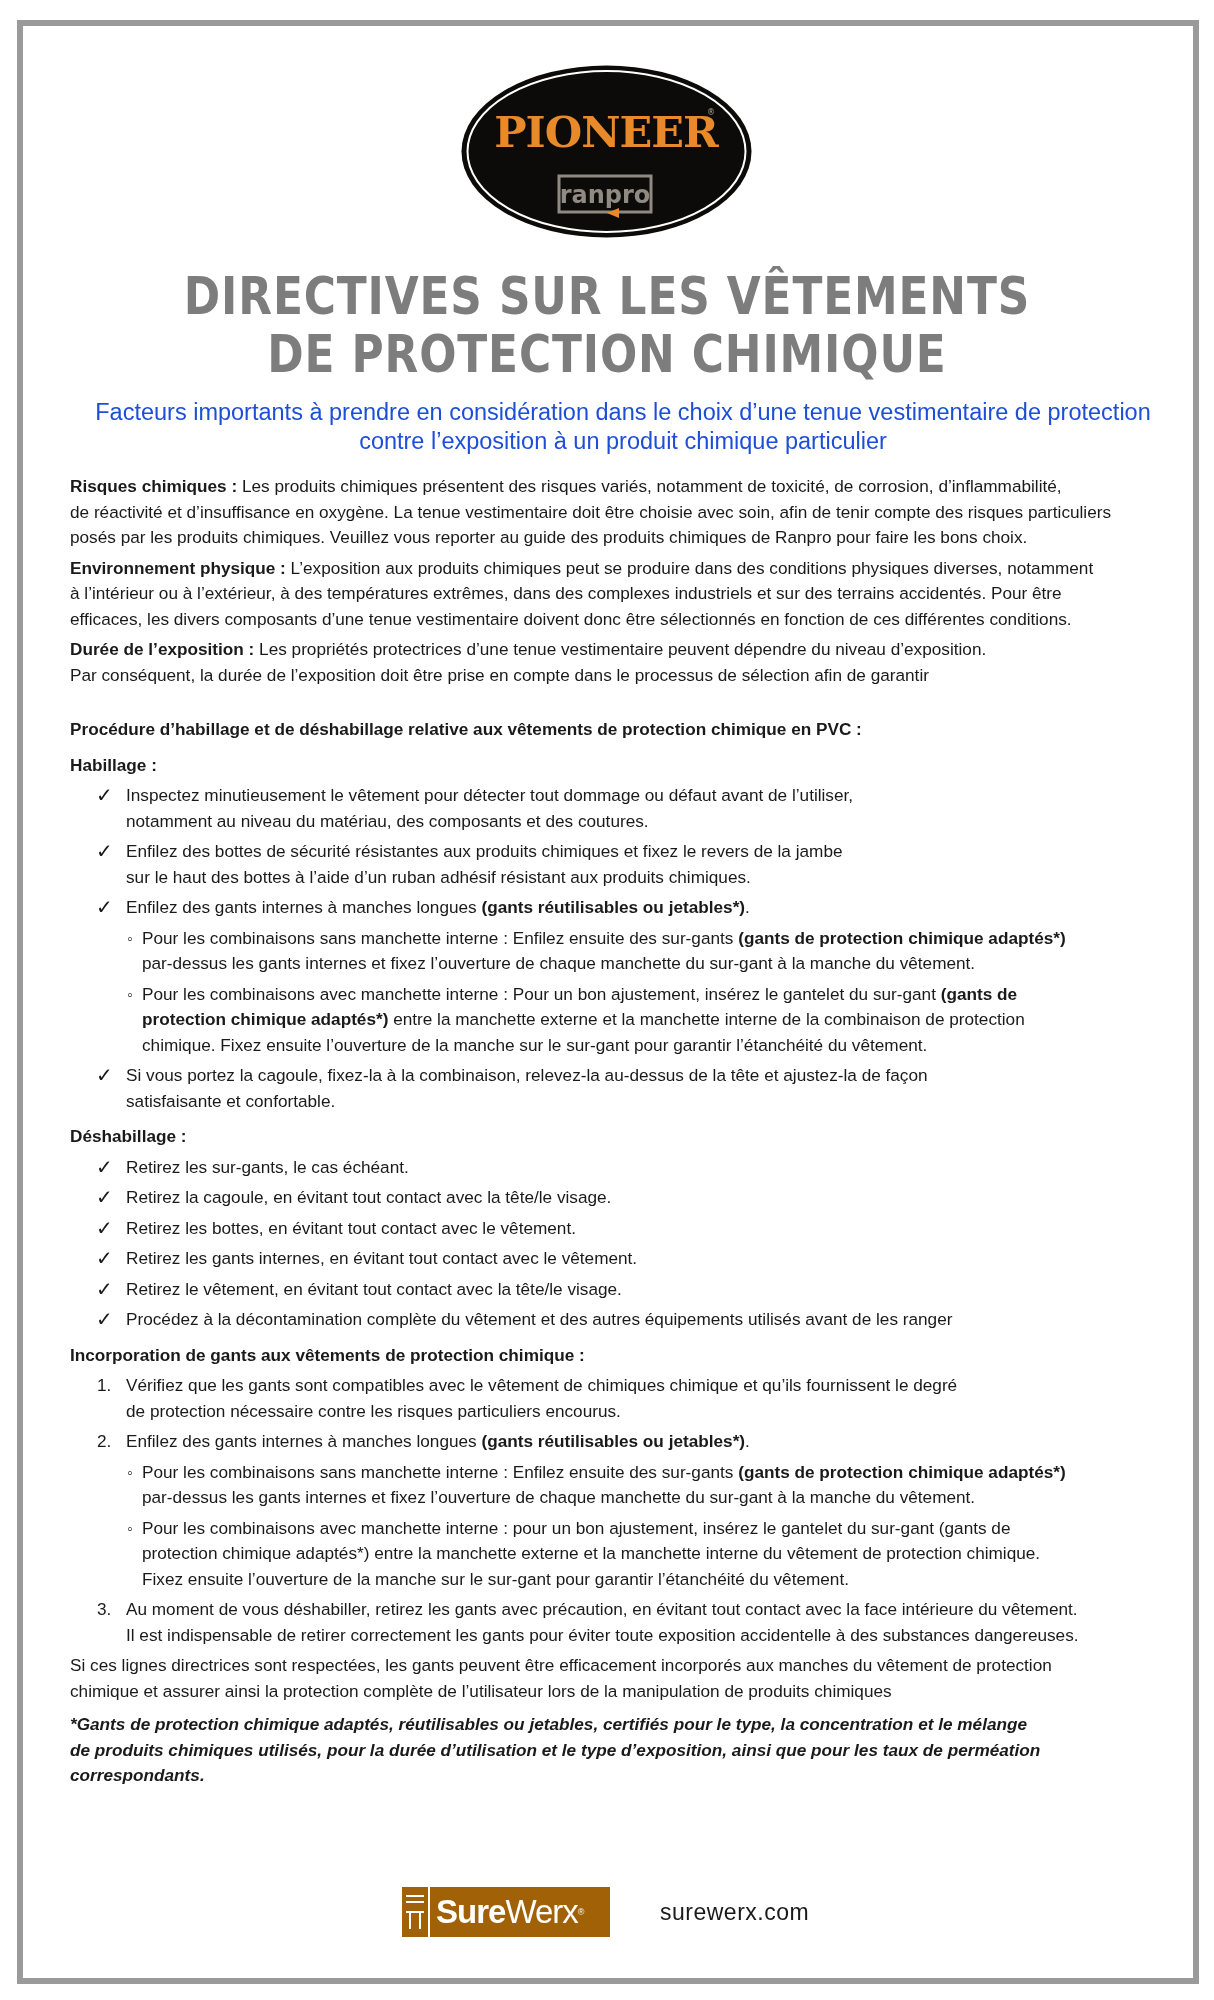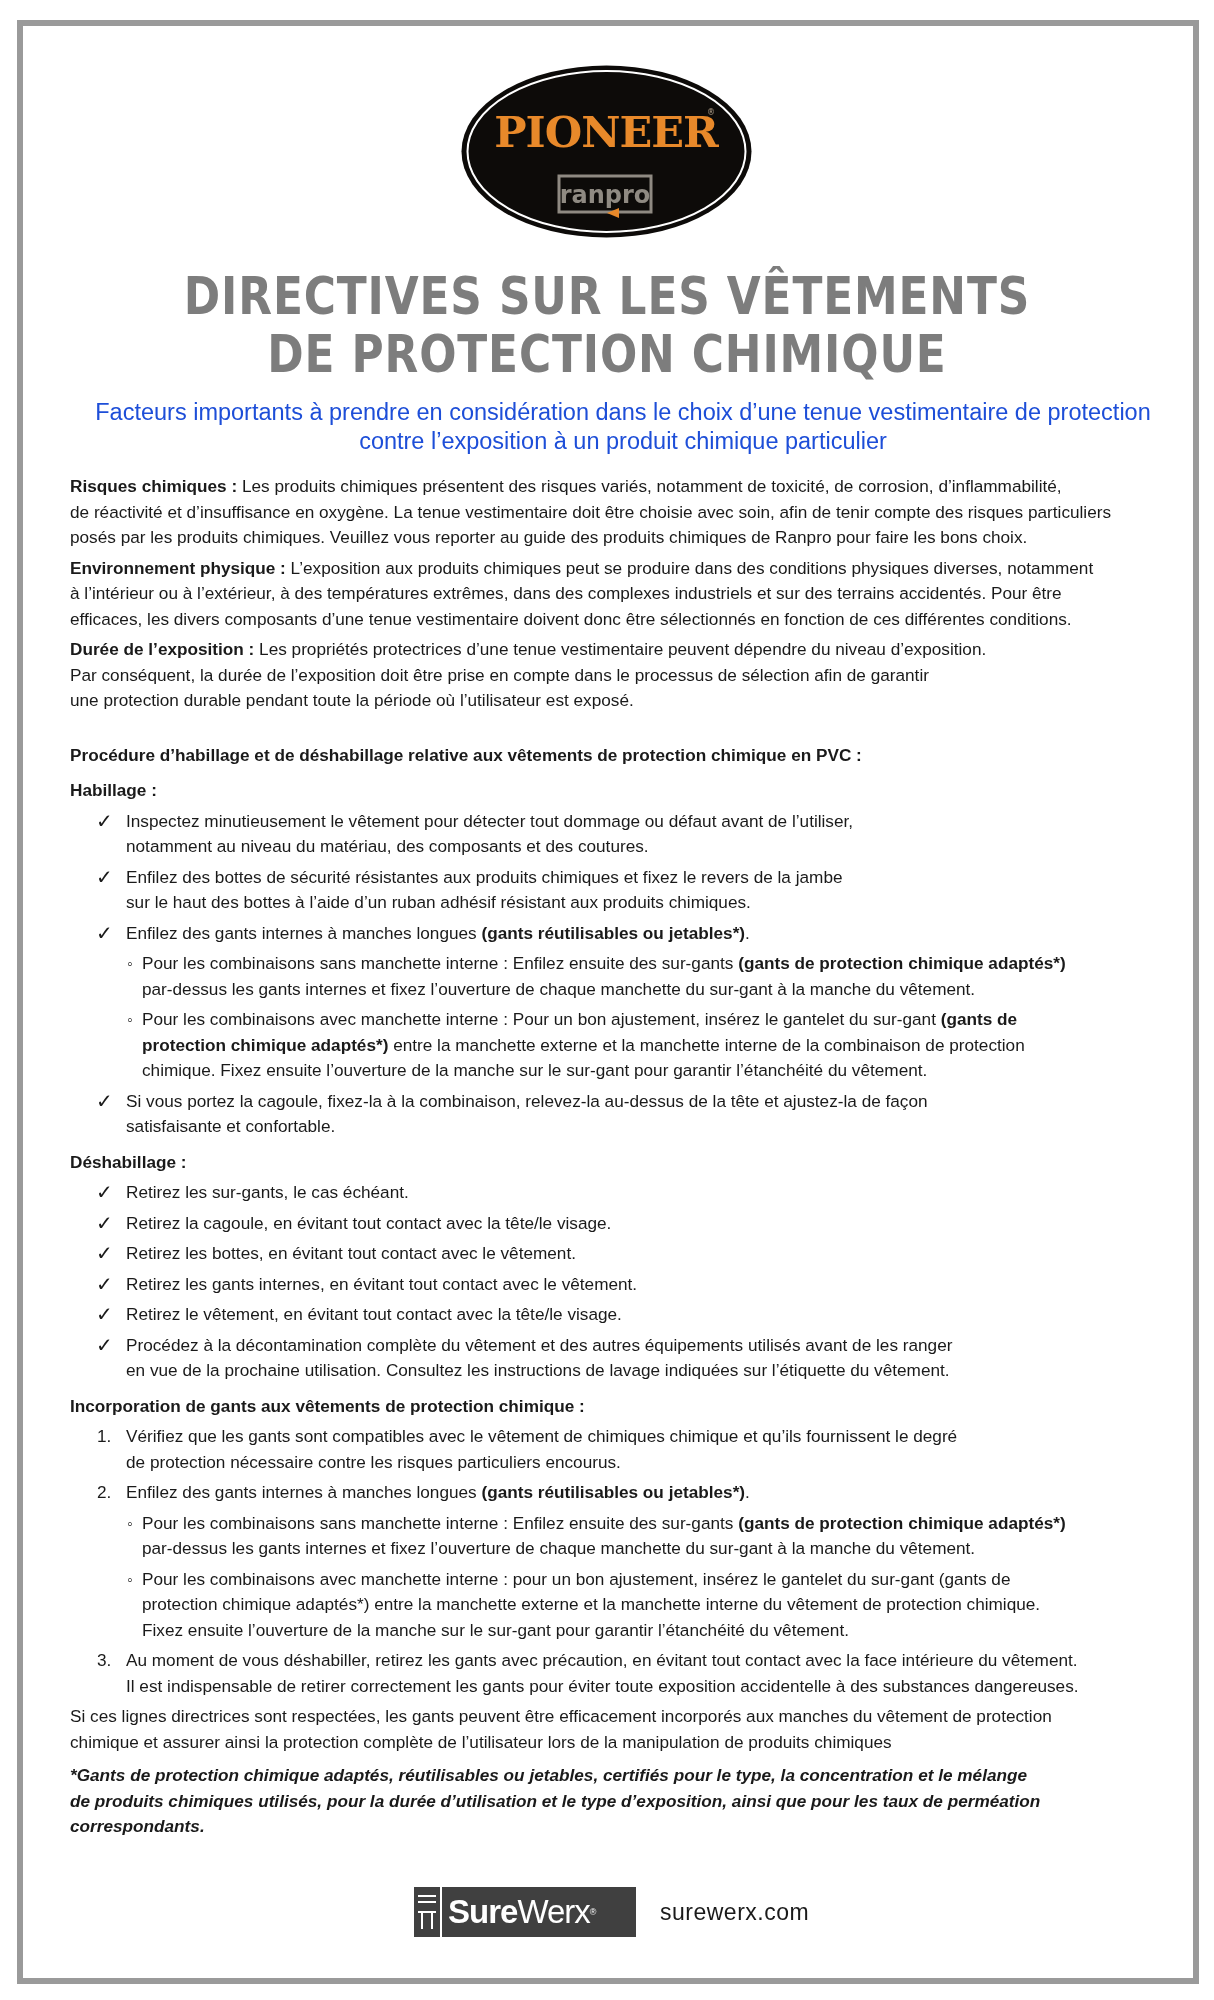--- a/index.html
+++ b/index.html
@@ -23,21 +23,21 @@
   .h { font-weight: bold; margin: 10px 0 5px 0; display: block; }
   .h.first { margin-top: 29px; }
   .check { position: relative; padding-left: 56px; margin: 0 0 5px 0; }
   .check .mark { position: absolute; left: 26px; top: 0; font-size: 20px; }
   .sub { position: relative; padding-left: 72px; margin: 0 0 5px 0; }
   .sub .dot { position: absolute; left: 57px; top: 0; font-size: 16px; }
   .num { position: relative; padding-left: 56px; margin: 0 0 5px 0; }
   .num .n { position: absolute; left: 27px; top: 0; }
   .note { font-weight: bold; font-style: italic; margin-top: 8px; }
   .footer { position: absolute; top: 1887px; left: 402px; width: 420px; height: 50px; }
-  .sw-box { position: absolute; left: 12px; top: 0; width: 208px; height: 50px; background: #404040; padding-left: 14px; }
+  .sw-box { position: absolute; left: 0; top: 0; width: 208px; height: 50px; background: #a16207; }
   .sw-icon { position: absolute; left: 0; top: 0; width: 26px; height: 50px; border-right: 2px solid #fff; }
   .sw-icon i { position: absolute; background: #fff; display: block; }
   .sw-text { position: absolute; left: 34px; top: 6px; color: #fff; font-size: 33px; line-height: 38px; letter-spacing: -1px; }
   .sw-text b { font-weight: bold; }
   .sw-reg { font-size: 9px; vertical-align: top; }
   .url { position: absolute; left: 258px; top: 12px; font-size: 23px; color: #1a1a1a; letter-spacing: 0.5px; }
 </style>
 </head>
 <body>
 
@@ -71,21 +71,20 @@
     <span class="line">posés par les produits chimiques. Veuillez vous reporter au guide des produits chimiques de Ranpro pour faire les bons choix.</span>
   </div>
   <div class="para">
     <span class="line"><b>Environnement physique :</b><span> L’exposition aux produits chimiques peut se produire dans des conditions physiques diverses, notamment</span></span>
     <span class="line">à l’intérieur ou à l’extérieur, à des températures extrêmes, dans des complexes industriels et sur des terrains accidentés. Pour être</span>
     <span class="line">efficaces, les divers composants d’une tenue vestimentaire doivent donc être sélectionnés en fonction de ces différentes conditions.</span>
   </div>
   <div class="para">
     <span class="line"><b>Durée de l’exposition :</b><span> Les propriétés protectrices d’une tenue vestimentaire peuvent dépendre du niveau d’exposition.</span></span>
     <span class="line">Par conséquent, la durée de l’exposition doit être prise en compte dans le processus de sélection afin de garantir</span>
-    <span class="line">une protection durable pendant toute la période où l’utilisateur est exposé.</span>
   </div>
 
   <span class="h first">Procédure d’habillage et de déshabillage relative aux vêtements de protection chimique en PVC :</span>
   <span class="h">Habillage :</span>
 
   <div class="check">
     <span class="mark">✓</span>
     <span class="line">Inspectez minutieusement le vêtement pour détecter tout dommage ou défaut avant de l’utiliser,</span>
     <span class="line">notamment au niveau du matériau, des composants et des coutures.</span>
   </div>
@@ -132,21 +131,20 @@
     <span class="mark">✓</span>
     <span class="line">Retirez les gants internes, en évitant tout contact avec le vêtement.</span>
   </div>
   <div class="check">
     <span class="mark">✓</span>
     <span class="line">Retirez le vêtement, en évitant tout contact avec la tête/le visage.</span>
   </div>
   <div class="check">
     <span class="mark">✓</span>
     <span class="line">Procédez à la décontamination complète du vêtement et des autres équipements utilisés avant de les ranger</span>
-    <span class="line">en vue de la prochaine utilisation. Consultez les instructions de lavage indiquées sur l’étiquette du vêtement.</span>
   </div>
 
   <span class="h">Incorporation de gants aux vêtements de protection chimique :</span>
 
   <div class="num">
     <span class="n">1.</span>
     <span class="line">Vérifiez que les gants sont compatibles avec le vêtement de chimiques chimique et qu’ils fournissent le degré</span>
     <span class="line">de protection nécessaire contre les risques particuliers encourus.</span>
   </div>
   <div class="num">

